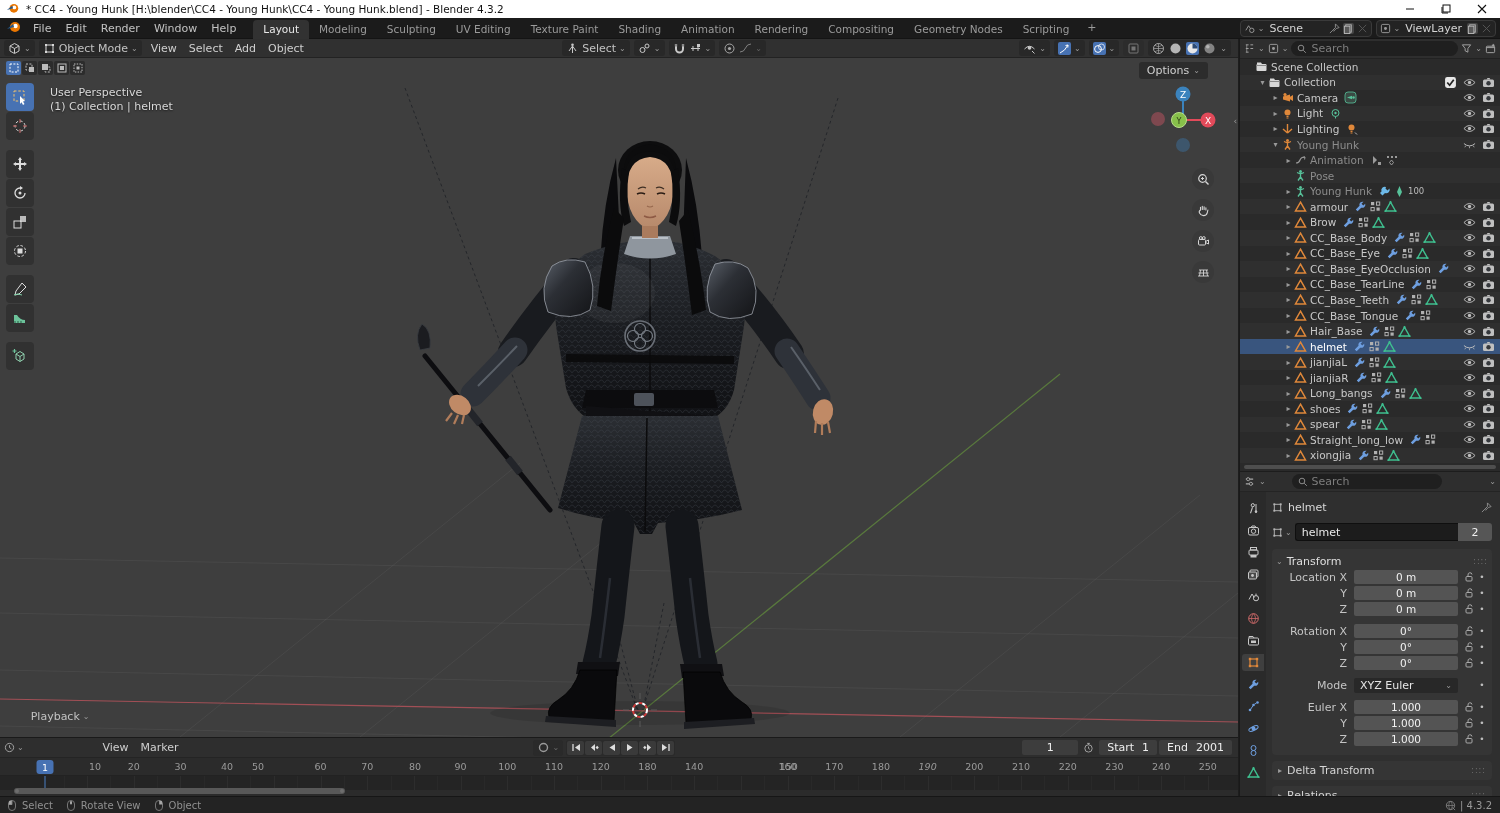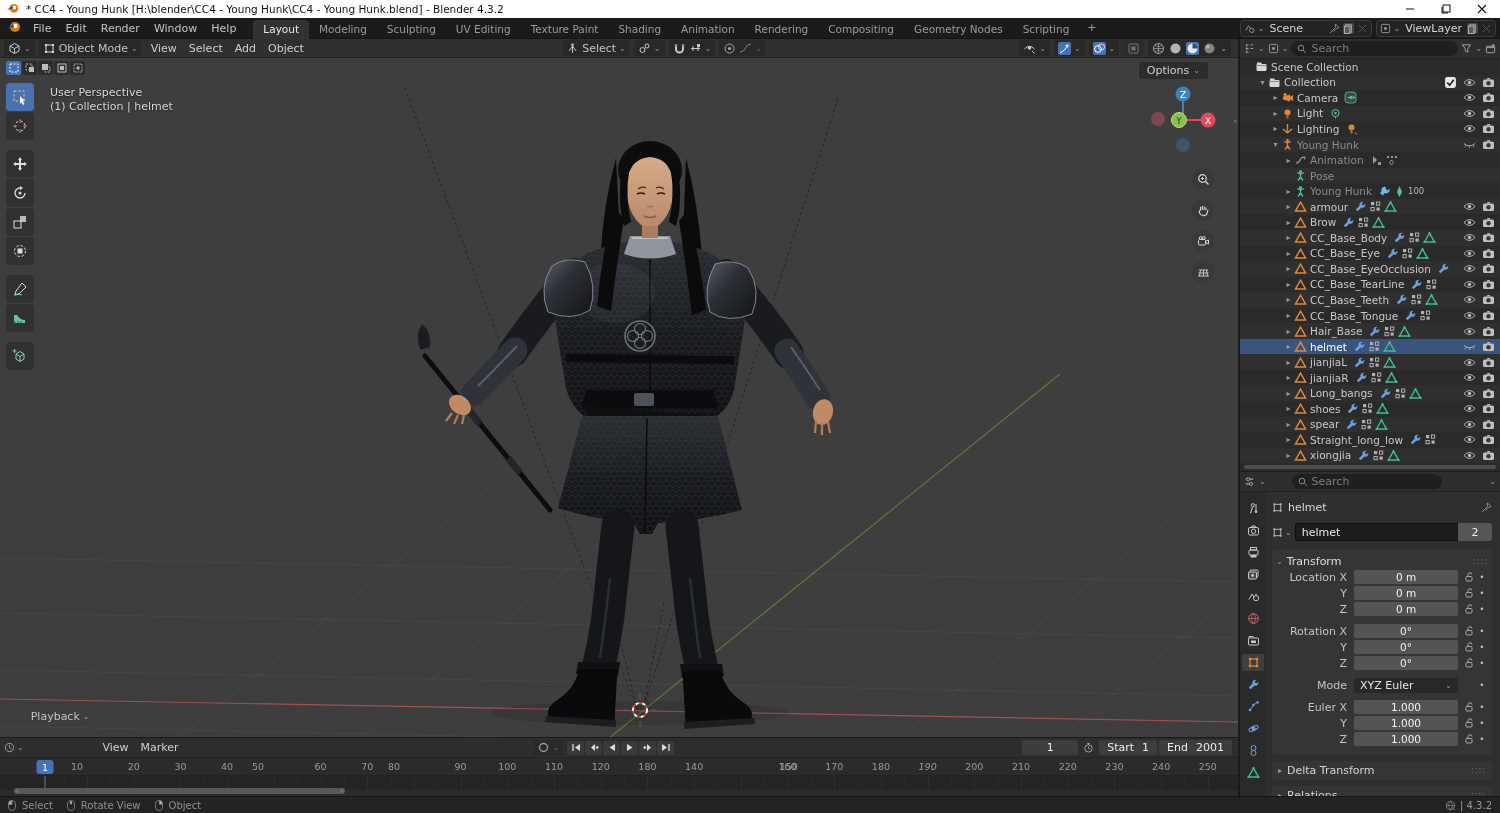--- a/index.html
+++ b/index.html
@@ -2024,28 +2024,28 @@
       <span class="tl-field">
           <span>Start</span>
           <span>1</span>
         </span>
       <span class="tl-field" style="margin-right:2px">
           <span>End</span>
           <span>2001</span>
         </span>
     </div>
     <div id="tl-ruler">
-        <span class="tick-label" style="left: 77px; text-align: right;">10</span>
+        <span class="tick-label" style="left: 95px; text-align: right;">10</span>
         <span class="tick-label" style="left: 133.73px;">20</span>
         <span class="tick-label" style="left: 180.43px;">30</span>
         <span class="tick-label" style="left: 227.13px;">40</span>
         <span class="tick-label" style="left: 258px;">50</span>
         <span class="tick-label" style="left: 320.53px;">60</span>
         <span class="tick-label" style="left: 367.23px;">70</span>
-        <span class="tick-label" style="left: 394px;">80</span>
+        <span class="tick-label" style="left: 415px;">80</span>
         <span class="tick-label" style="left: 460.63px;">90</span>
         <span class="tick-label" style="left: 507.33px;">100</span>
         <span class="tick-label" style="left: 554.03px;">110</span>
         <span class="tick-label" style="left: 600.73px;">120</span>
         <span class="tick-label" style="left: 647.43px;">180</span>
         <span class="tick-label" style="left: 694.13px;">140</span>
         <span class="tick-label" style="left: 740.83px; margin-left: 48px;">150</span>
         <span class="tick-label" style="left: 787.53px;">160</span>
         <span class="tick-label" style="left: 834.23px;">170</span>
         <span class="tick-label" style="left: 880.93px;">180</span>

